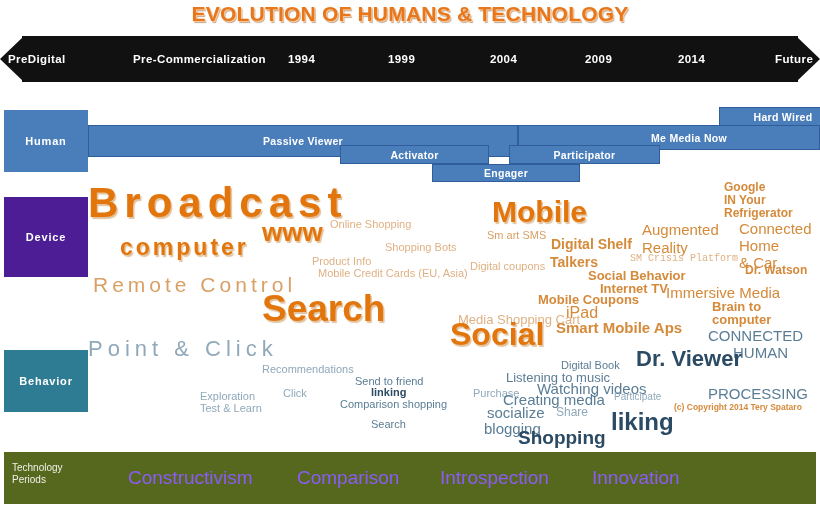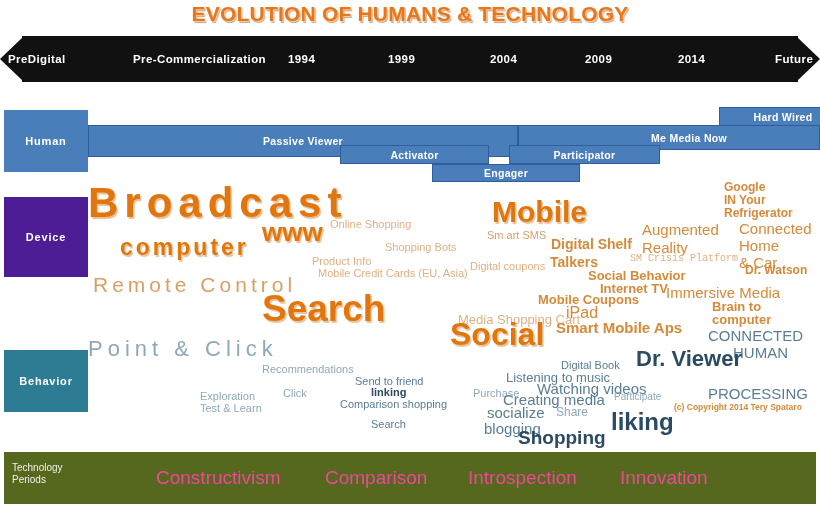--- a/index.html
+++ b/index.html
@@ -102,24 +102,23 @@
     background: #56681D;
   }
   #tech-periods-label {
     left: 12px; top: 462px; width: 86px;
     color: #f0f0e8;
     font-size: 10px;
     line-height: 12px;
   }
   .period {
     top: 452px; height: 40px; line-height: 52px;
-    color: #ec4899;
+    color: #8b5cf6;
     font-size: 19px;
     white-space: nowrap;
-    margin-left: 28px;
   }
 </style>
 </head>
 <body>
 
 <div id="canvas">
 
   <div class="abs" id="title">EVOLUTION OF HUMANS &amp; TECHNOLOGY</div>
 
   <div class="abs" id="timeline-wrap">

